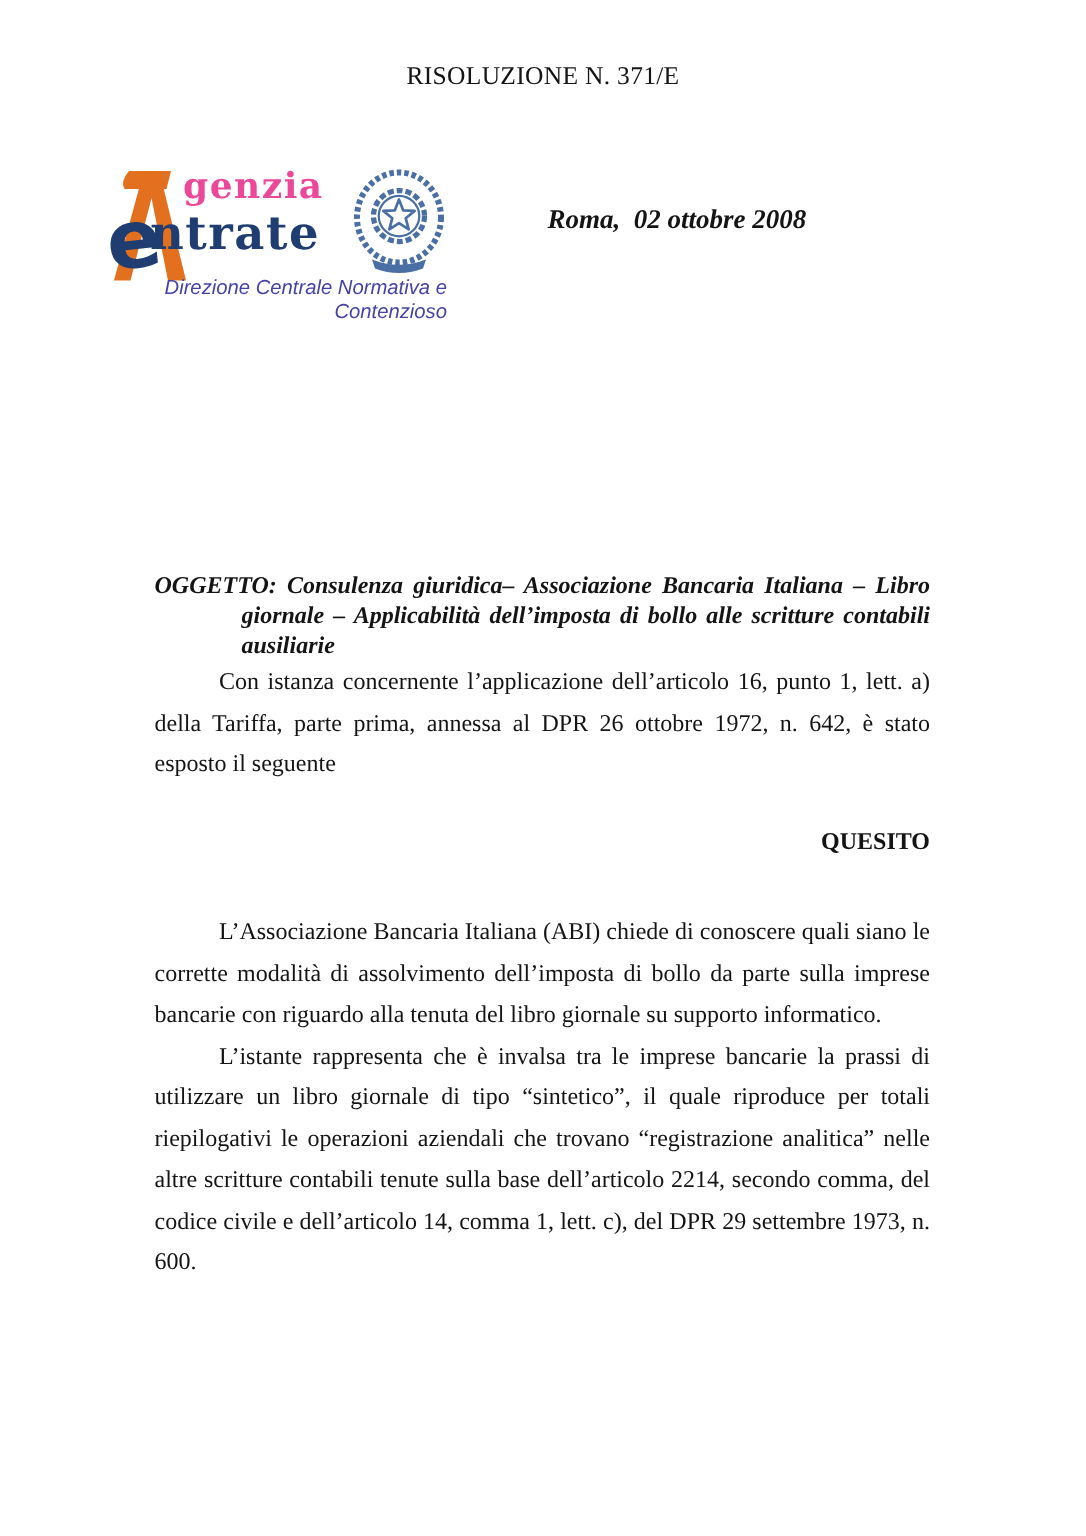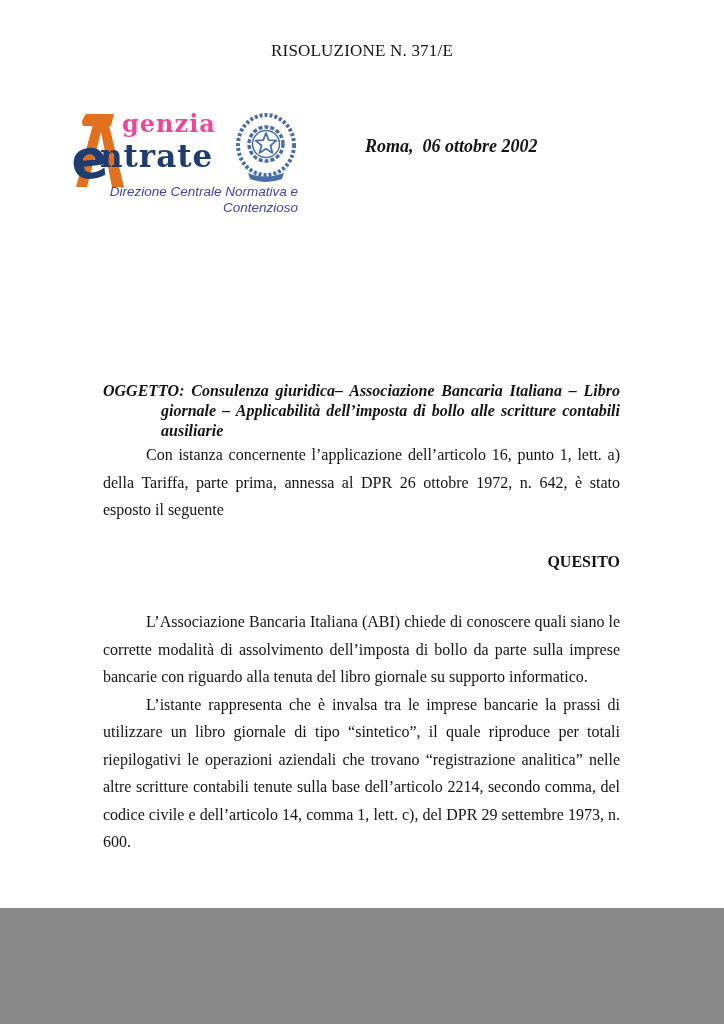--- a/index.html
+++ b/index.html
@@ -1,18 +1,18 @@
 <!DOCTYPE html>
 <html><head>
 <meta charset="utf-8">
 <style>
   html, body { margin:0; padding:0; background:#888; }
   .page {
     position:relative;
-    width:724px; height:908px;
+    width:724px; height:1024px;
     margin:0 auto;
     background:#ffffff;
     font-family:"Liberation Serif", serif;
     color:#141414;
     overflow:hidden;
   }
 
   
   .doc-number {
     position:absolute; top:41px; left:0; width:100%;
@@ -100,21 +100,21 @@
 
       <circle cx="32" cy="33" r="17" fill="#ffffff" stroke="#4A6FA5" stroke-width="3.5" stroke-dasharray="4 2"></circle>
       <circle cx="32" cy="33" r="13.5" fill="none" stroke="#4A6FA5" stroke-width="1.5"></circle>
 
       <polygon points="32,22 34.76,29.2 42.46,29.6 36.47,34.45 38.47,41.9 32,37.7 25.53,41.9 27.53,34.45 21.54,29.6 29.24,29.2" fill="#ffffff" stroke="#4A6FA5" stroke-width="1.8" stroke-linejoin="round"></polygon>
 
       <path d="M14 62 Q32 69 50 62 L48 68 Q32 74 16 68 Z" fill="#4A6FA5"></path>
     </svg>
   </div>
 
-  <div class="place-date">Roma,  06 ottobre 2002</div>
+  <div class="place-date">Roma,  02 ottobre 2008</div>
 
   <div class="department">
     <span>Direzione Centrale Normativa e</span>
     <span>Contenzioso</span>
   </div>
 
   <div class="doc-body">
     <p class="subject"><span>OGGETTO:</span> <span>Consulenza giuridica– Associazione Bancaria Italiana – Libro giornale – Applicabilità dell’imposta di bollo alle scritture contabili ausiliarie</span></p>
 
     <p class="para intro">Con istanza concernente l’applicazione dell’articolo 16, punto 1, lett. a) della Tariffa, parte prima, annessa al DPR 26 ottobre 1972, n. 642, è stato esposto il seguente</p>

